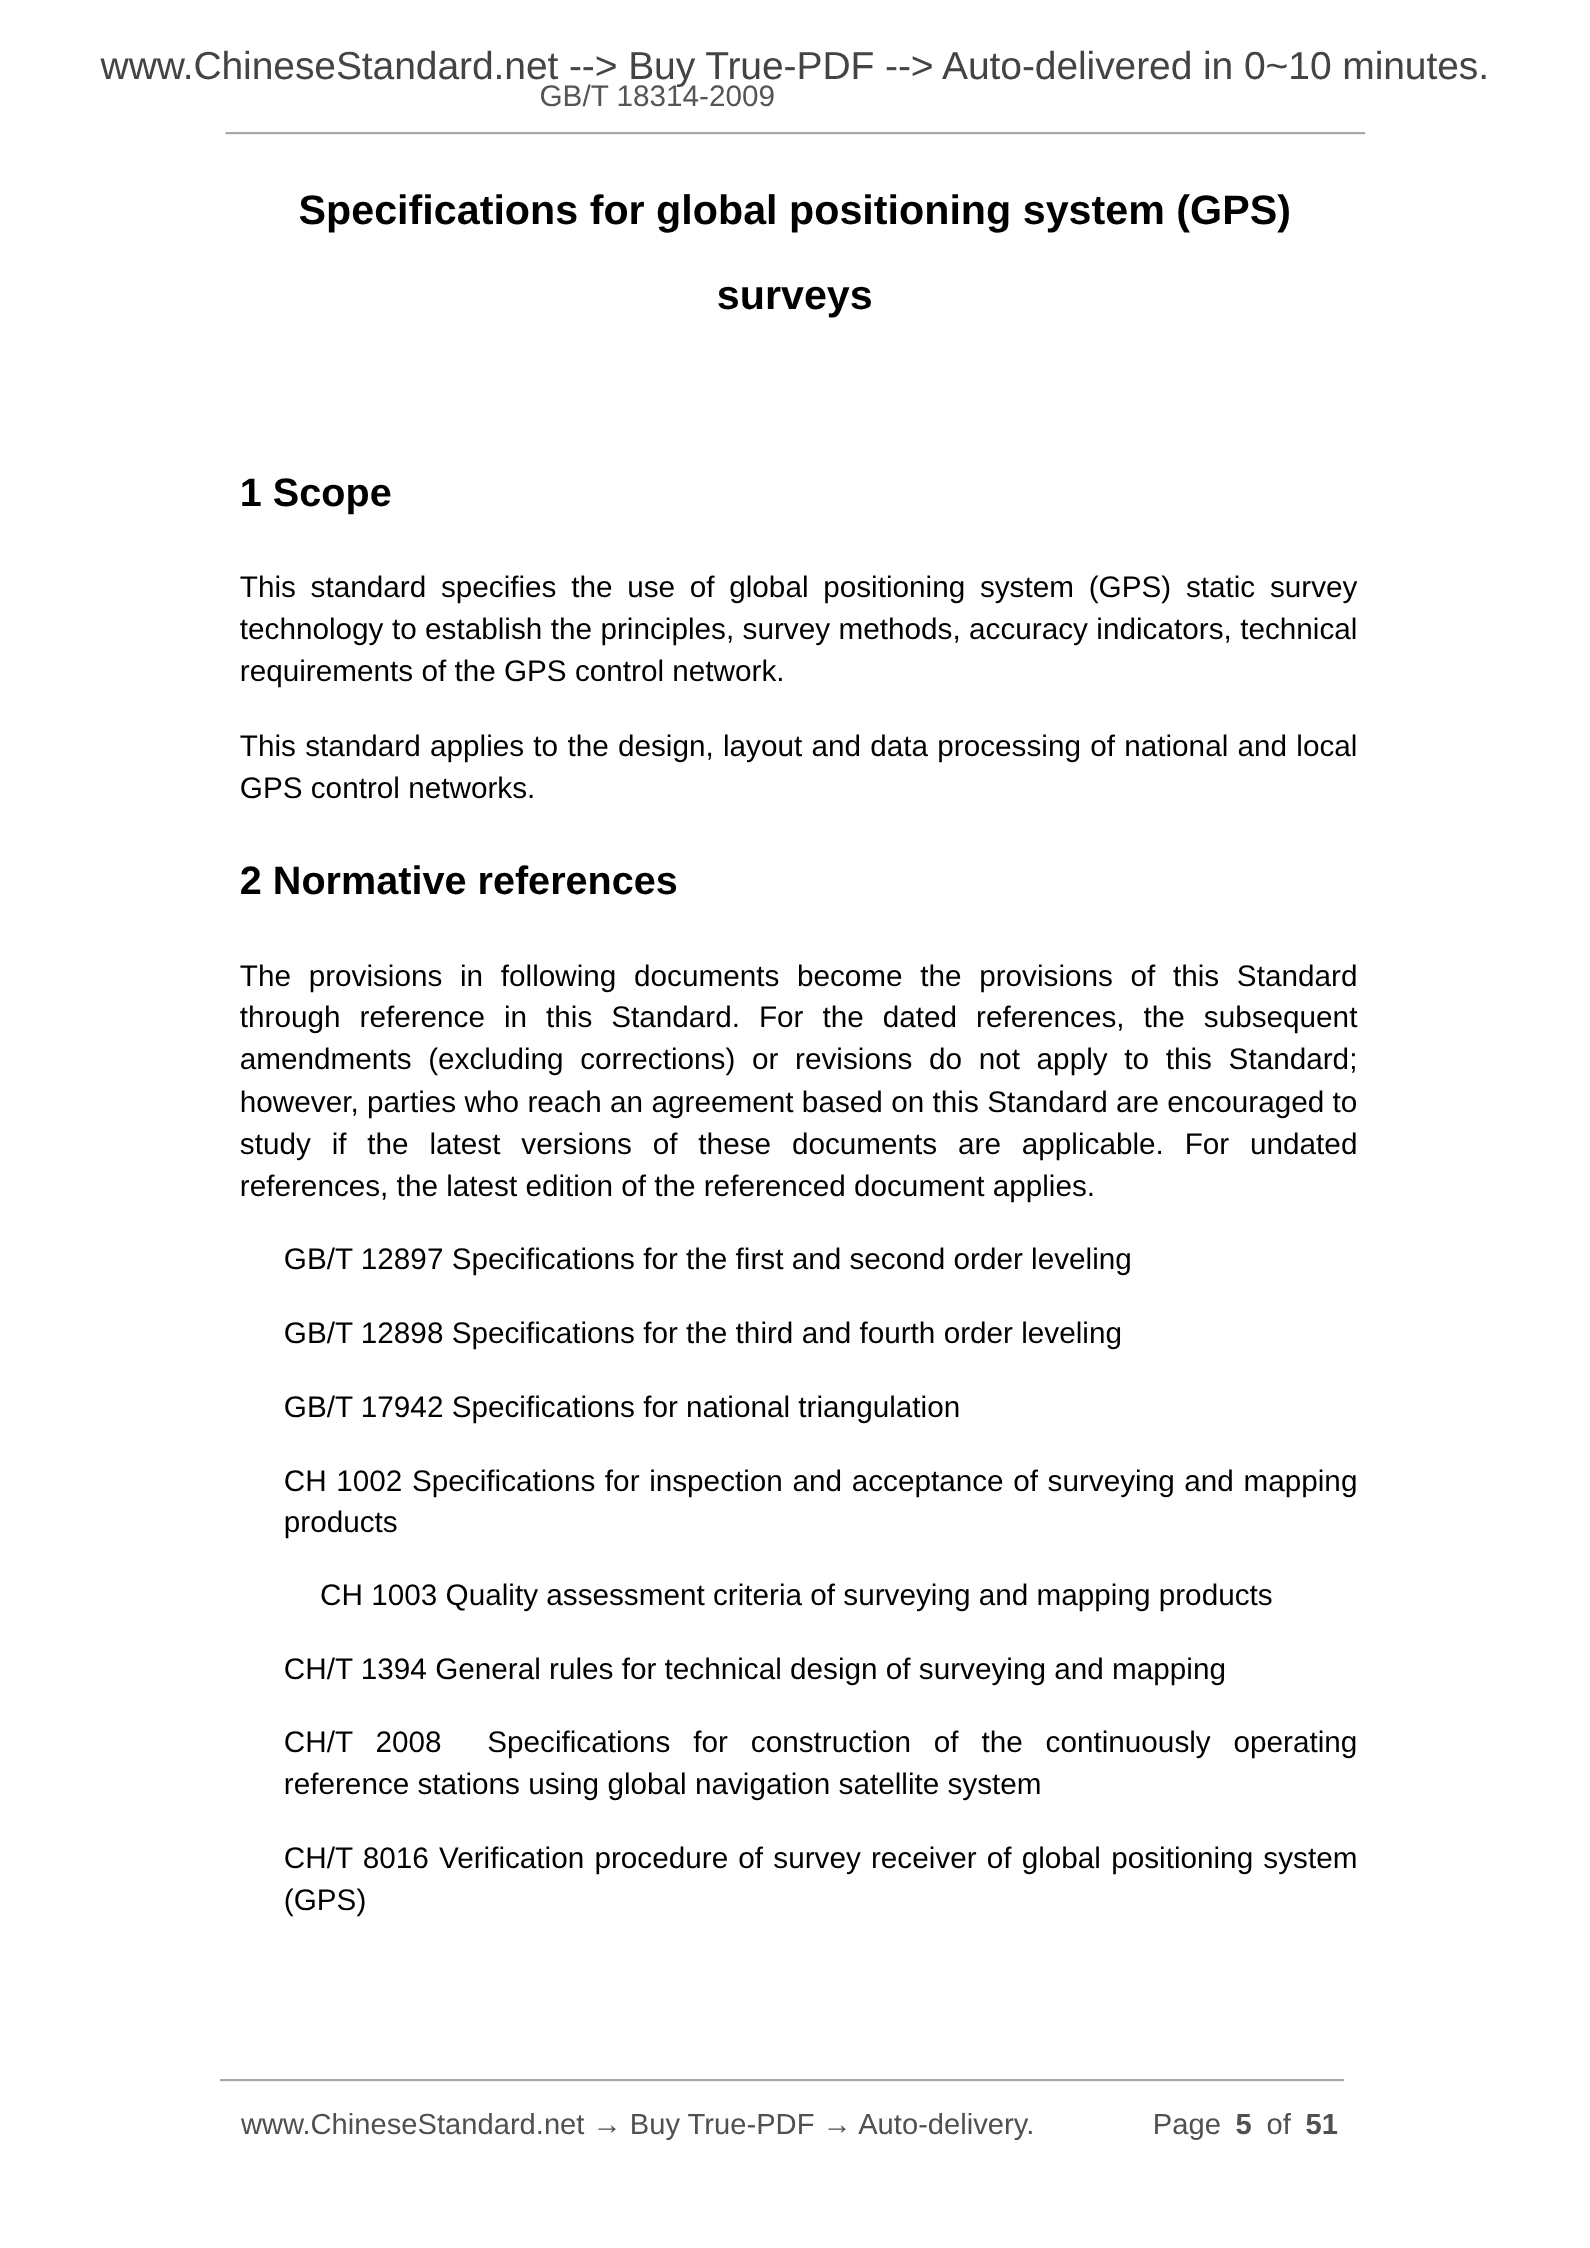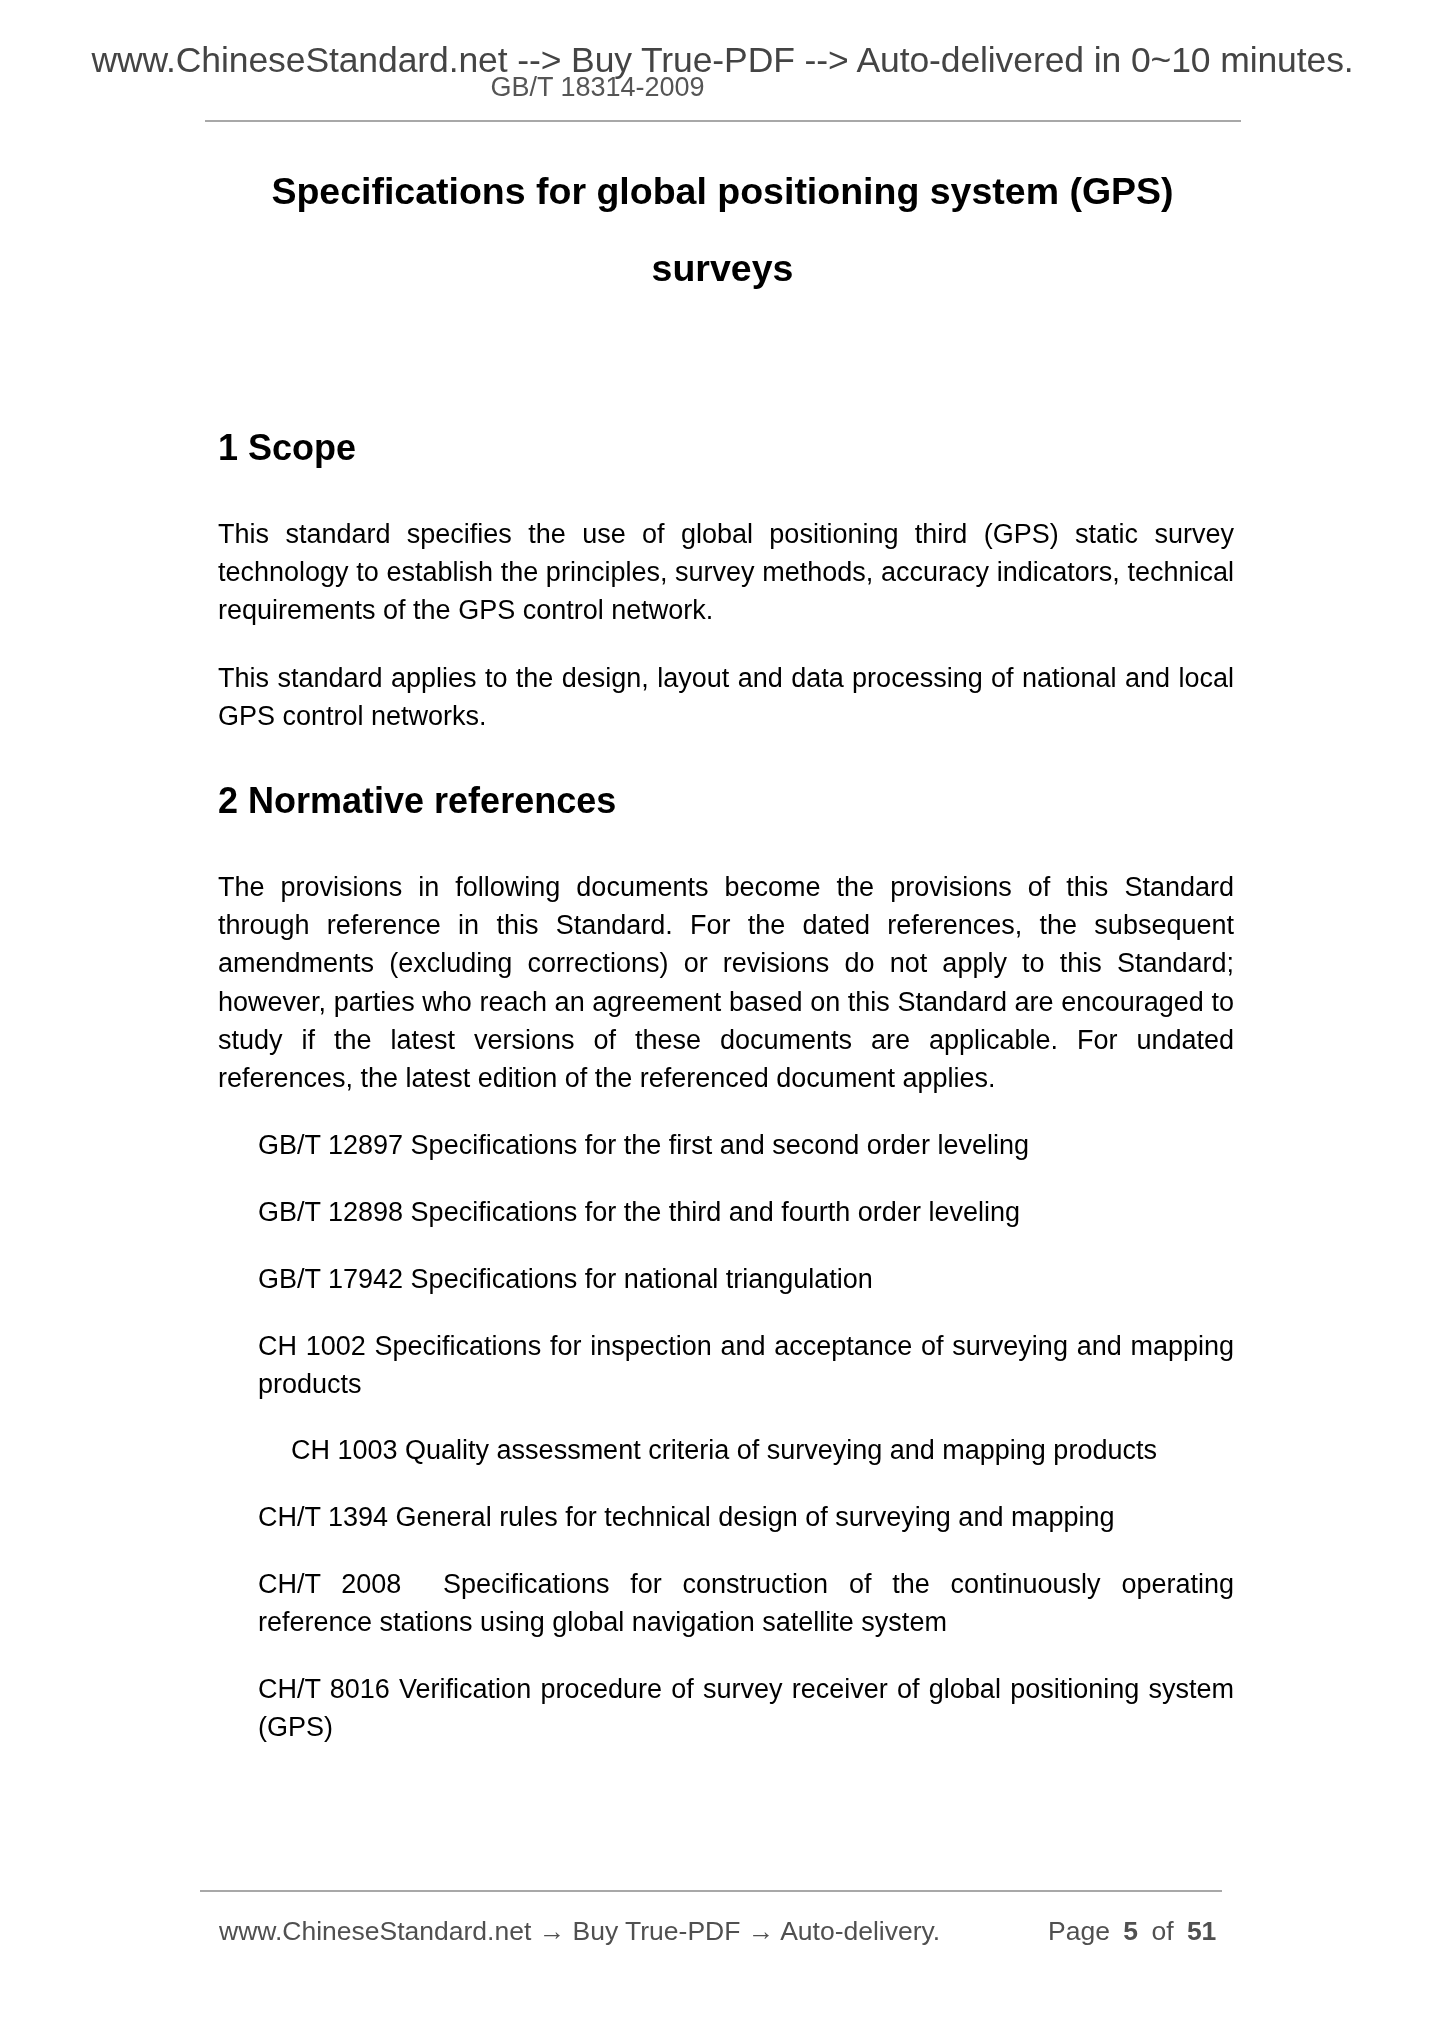--- a/index.html
+++ b/index.html
@@ -107,21 +107,21 @@
 <body>
 
 <div class="abs hdr-banner">www.ChineseStandard.net --&gt; Buy True-PDF --&gt; Auto-delivered in 0~10 minutes.</div>
 <div class="abs hdr-std">GB/T 18314-2009</div>
 <div class="abs hdr-rule"></div>
 
 <div class="abs title l1">Specifications for global positioning system (GPS)</div>
 <div class="abs title l2">surveys</div>
 
 <div class="abs h1" style="top:426px;">1 Scope</div>
-<div class="abs para" style="top:515px;">This standard specifies the use of global positioning third (GPS) static survey technology to establish the principles, survey methods, accuracy indicators, technical requirements of the GPS control network.</div>
+<div class="abs para" style="top:515px;">This standard specifies the use of global positioning system (GPS) static survey technology to establish the principles, survey methods, accuracy indicators, technical requirements of the GPS control network.</div>
 <div class="abs para" style="top:659px;">This standard applies to the design, layout and data processing of national and local GPS control networks.</div>
 
 <div class="abs h1" style="top:779px;">2 Normative references</div>
 <div class="abs para" style="top:868px;">The provisions in following documents become the provisions of this Standard through reference in this Standard. For the dated references, the subsequent amendments (excluding corrections) or revisions do not apply to this Standard; however, parties who reach an agreement based on this Standard are encouraged to study if the latest versions of these documents are applicable. For undated references, the latest edition of the referenced document applies.</div>
 
 <div>
   <div class="abs ref" style="top:1126px;">GB/T 12897 Specifications for the first and second order leveling</div>
   <div class="abs ref" style="top:1193px;">GB/T 12898 Specifications for the third and fourth order leveling</div>
   <div class="abs ref" style="top:1260px;">GB/T 17942 Specifications for national triangulation</div>
   <div class="abs ref" style="top:1327px;">CH 1002 Specifications for inspection and acceptance of surveying and mapping products</div>

